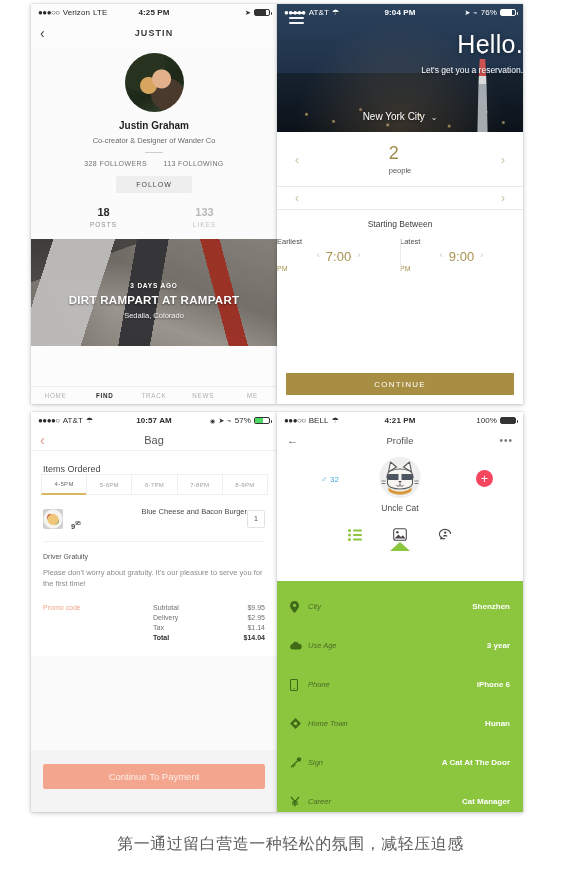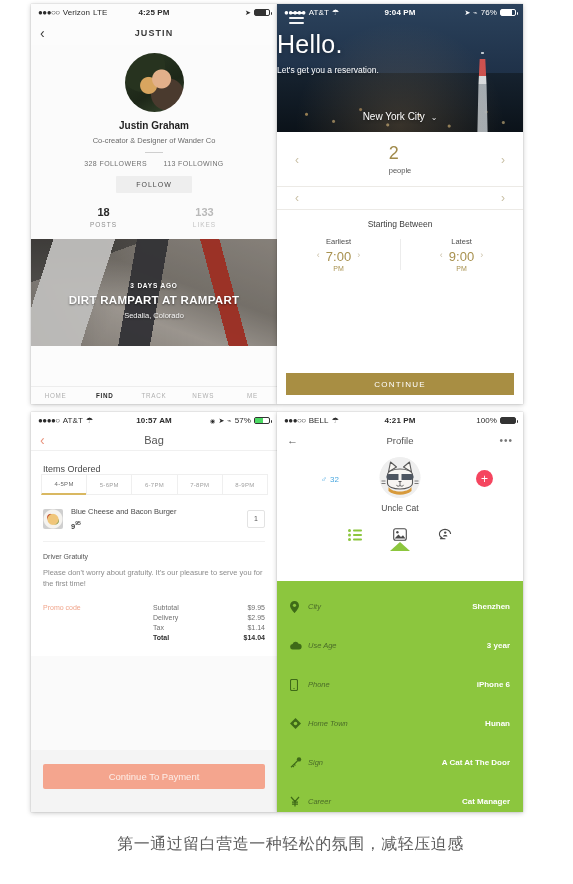--- a/index.html
+++ b/index.html
@@ -123,40 +123,40 @@
      background:linear-gradient(180deg,
         transparent 0 6px, #cfd6dc 6px 8px, transparent 8px 13px,
         #d9534f 13px 30px, #e6e9ec 30px 38px, #aeb6bd 38px 100%);
      clip-path: polygon(42% 0,58% 0,58% 9%,66% 13%,70% 30%,74% 46%,80% 100%,20% 100%,26% 46%,30% 30%,34% 13%,42% 9%);
      opacity:.93; }
   .p2-hero .glow { position:absolute; inset:0;
      background:radial-gradient(ellipse at 50% 95%, rgba(255,190,110,.18), transparent 60%); }
   .p2-menu { position:absolute; left:12px; top:8px; width:15px; height:12px;
      display:flex; flex-direction:column; justify-content:space-between; }
   .p2-menu i { display:block; height:1.6px; background:rgba(255,255,255,.95); border-radius:1px; }
-  .p2-hero .htxt { position:absolute; left:0; right:0; top:26px; text-align:left; color:#fff; }
+  .p2-hero .htxt { position:absolute; left:0; right:0; top:26px; text-align:right; color:#fff; }
   .p2-hello { font-size:25px; font-weight:300; letter-spacing:.3px; text-shadow:0 1px 4px rgba(0,0,0,.35); }
   .p2-sub { font-size:8.5px; margin-top:6px; font-weight:400; text-shadow:0 1px 3px rgba(0,0,0,.45); }
   .p2-city { position:absolute; left:0; right:0; bottom:10px; text-align:center;
      color:#fff; font-size:10px; text-shadow:0 1px 3px rgba(0,0,0,.5); }
   .p2-city .car { font-size:8px; margin-left:3px; opacity:.9; }
 
   .p2-row { position:relative; display:flex; align-items:center; justify-content:center;
      border-bottom:1px solid #eceae6; }
   .p2-arrow { position:absolute; font-size:12px; color:#c9bfa4; font-weight:300; }
   .p2-arrow.l { left:18px; } .p2-arrow.r { right:18px; }
   .p2-people { padding:12px 0 11px; }
   .p2-people .num { font-size:18px; color:#a08a4b; font-weight:300; line-height:1; }
   .p2-people .lbl { font-size:7.5px; color:#575757; margin-top:4px; }
   .p2-day { padding:11px 0 11px; }
   .p2-day .dname { font-size:16px; color:#a8914f; font-weight:300; line-height:1; }
   .p2-day .ddate { font-size:7.5px; color:#4a4a4a; margin-top:4px; }
   .p2-start { padding:9px 0 4px; text-align:center; font-size:8.5px; color:#3c3c3c; }
   .p2-times { display:flex; padding:4px 0 12px; }
-  .p2-time { flex:1; text-align:center; position:relative; }
+  .p2-time { flex:1; text-align:left; position:relative; }
   .p2-time + .p2-time::before { content:""; position:absolute; left:0; top:2px; bottom:2px;
       width:1px; background:#ececec; }
   .p2-time .cap { font-size:7.5px; color:#4d4d4d; }
   .p2-time .val { font-size:13px; color:#a8914f; font-weight:300; margin-top:3px; }
   .p2-time .mer { font-size:7px; color:#a8914f; margin-top:1px; }
   .p2-time .tw { display:flex; align-items:center; justify-content:center; gap:6px; }
   .p2-time .ar { font-size:9px; color:#c9bfa4; }
   .p2-continue { position:absolute; left:9px; right:9px; bottom:9px; height:22px;
      background:#a88e43; color:#fff; font-size:8px; letter-spacing:1.2px;
      display:flex; align-items:center; justify-content:center; }
@@ -177,21 +177,21 @@
   .p3-slot.on { color:#6a6a6a; border-bottom:2px solid #d9b861; }
   .p3-item { display:flex; align-items:center; padding:9px 12px 10px; margin-top:3px; }
   .p3-thumb { width:20px; height:20px; border-radius:2px; flex:0 0 auto;
      background:
         radial-gradient(circle at 50% 52%, #f0c67a 0 5px, transparent 6px),
         radial-gradient(circle at 38% 42%, #c4512e 0 3px, transparent 4px),
         radial-gradient(circle at 62% 60%, #8a9c4e 0 3px, transparent 4px),
         radial-gradient(circle at 50% 50%, #f5f3ef 0 9px, transparent 10px),
         #cfcfcf; }
   .p3-it-txt { flex:1; margin-left:8px; }
-  .p3-it-name { font-size:7.5px; color:#4a4a4a; }
+  .p3-it-name { font-size:7.5px; color:#4a4a4a;text-align:right; }
   .p3-it-price { font-size:7.5px; color:#3b3b3b; margin-top:4px; font-weight:600; }
   .p3-it-price sup { font-size:5px; }
   .p3-qty { width:18px; height:18px; border:1px solid #e3e3e3; border-radius:2px;
      display:flex; align-items:center; justify-content:center; font-size:7px; color:#555; }
   .p3-sep { height:1px; background:#f1f1f1; margin:0 12px; }
   .p3-grat-h { font-size:7px; color:#555; padding:11px 12px 7px; }
   .p3-grat-p { font-size:7.5px; color:#8c8c8c; padding:0 12px; line-height:1.55; }
   .p3-tot { display:flex; padding:14px 12px 12px; }
   .p3-promo { flex:1; font-size:7px; color:#f0a58c; }
   .p3-lines { width:112px; }

